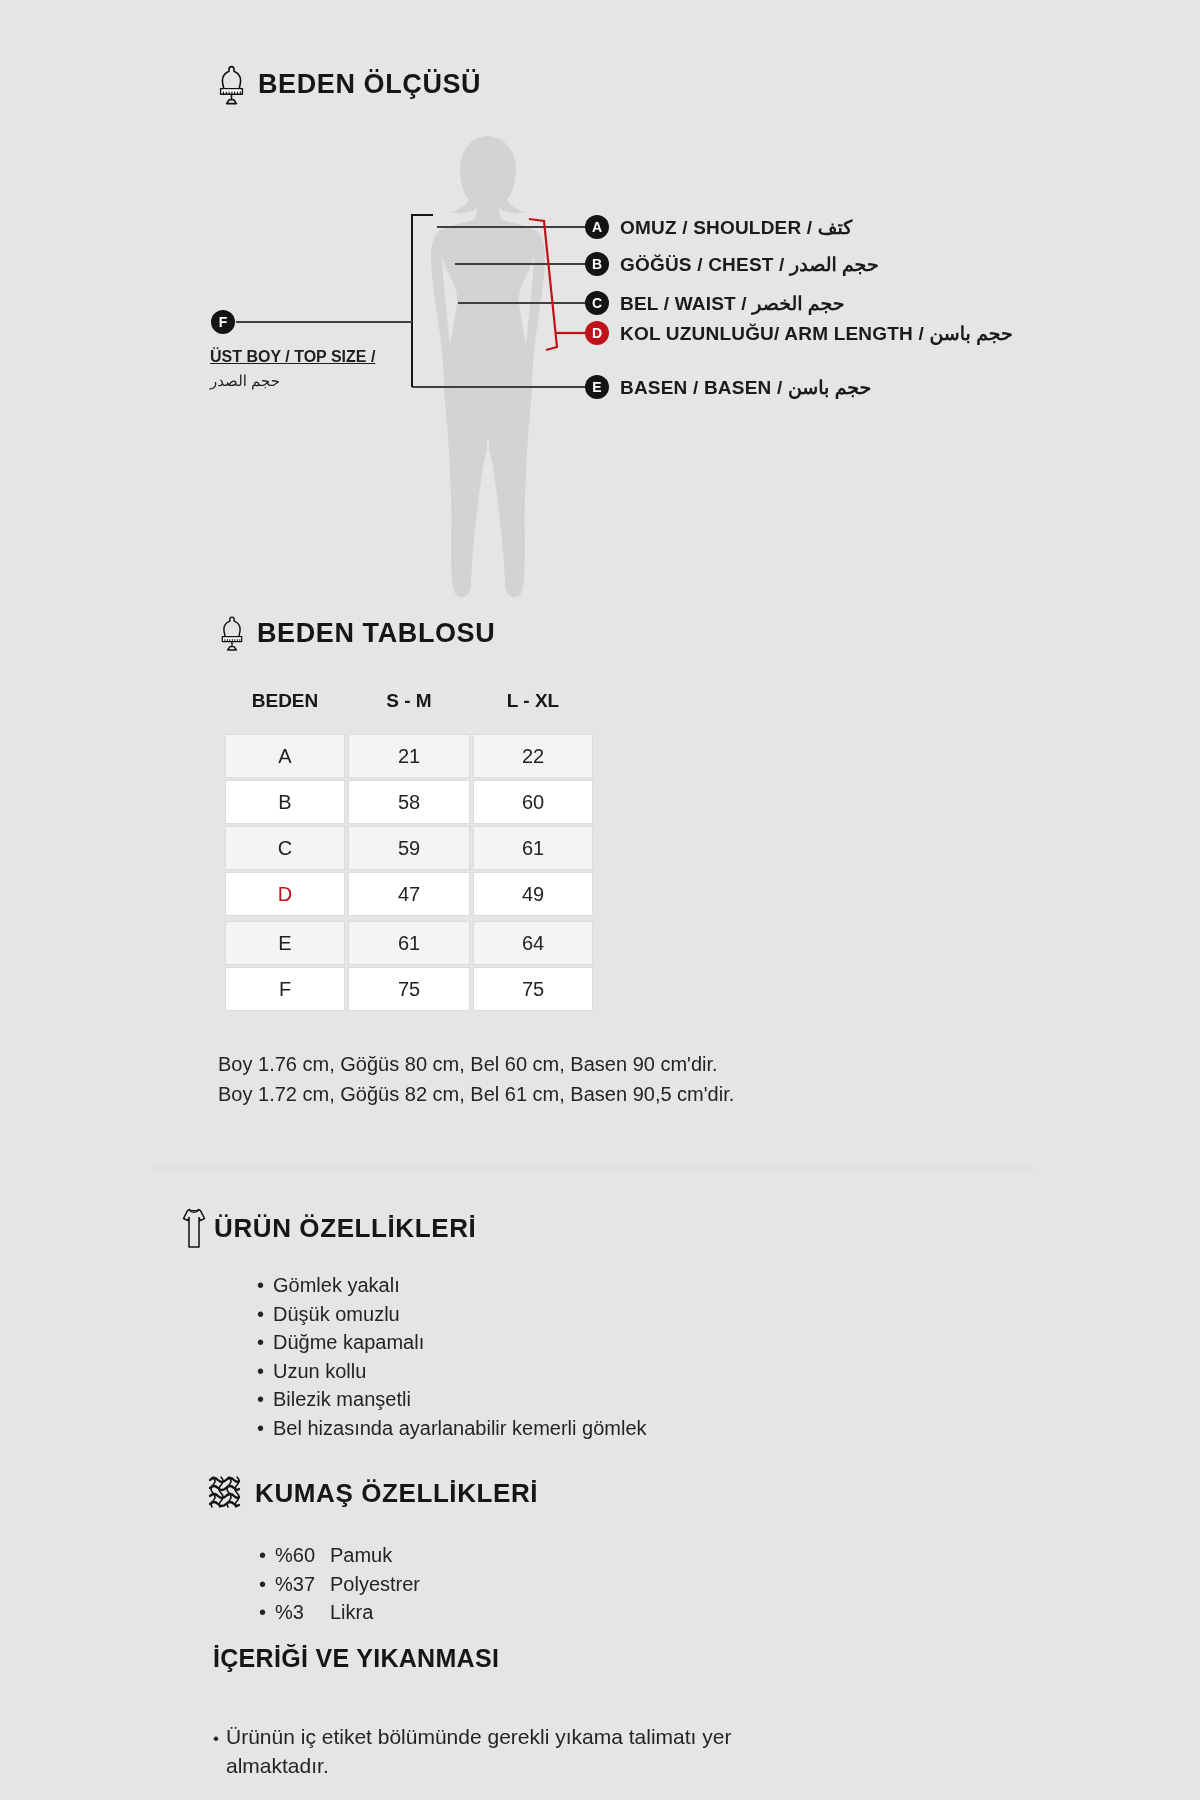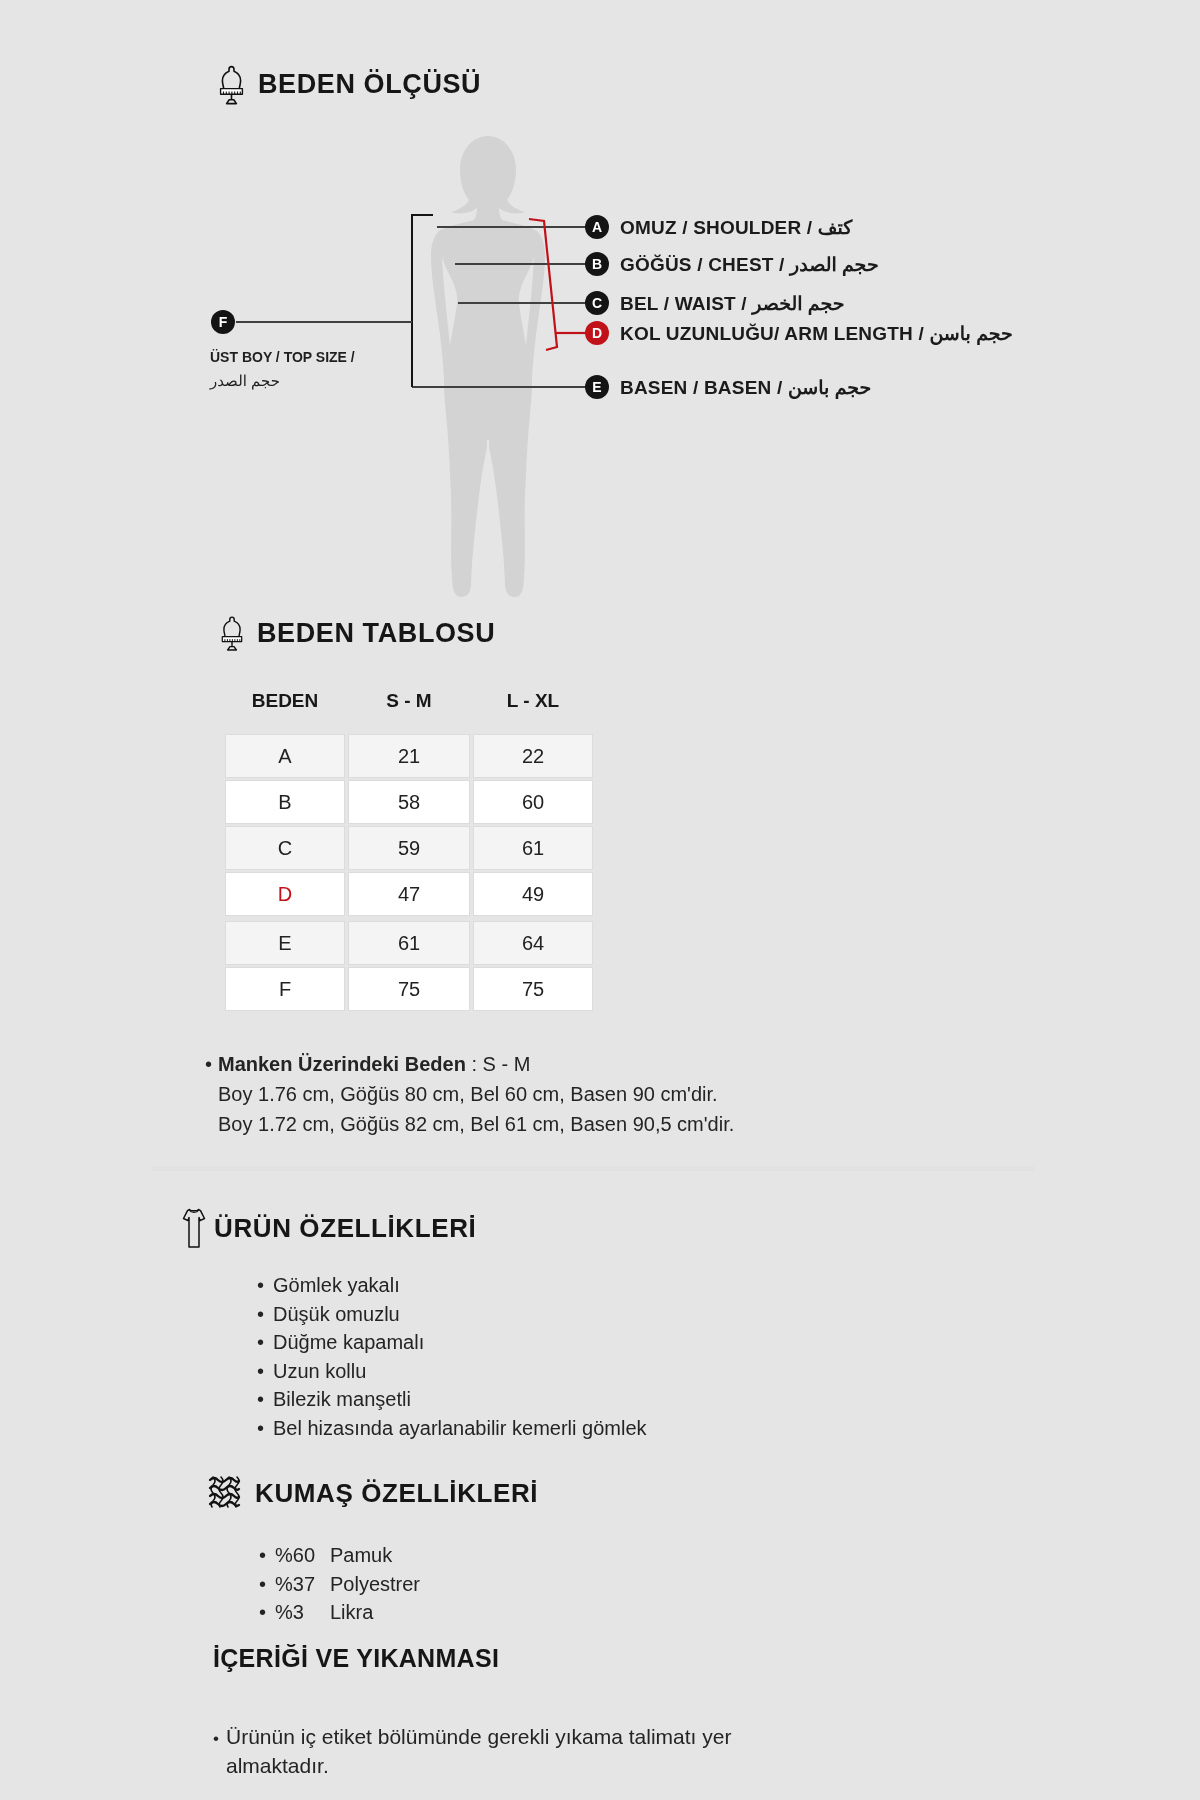--- a/index.html
+++ b/index.html
@@ -10,21 +10,21 @@
   .sec-header{position:absolute;display:flex;align-items:center;}
   .sec-title{font-weight:bold;font-size:27px;letter-spacing:.6px;color:#161616;white-space:nowrap;}
   
   .measure-row{position:absolute;display:flex;align-items:center;gap:11px;}
   .badge{width:24px;height:24px;border-radius:50%;background:#141414;color:#fff;
          display:flex;align-items:center;justify-content:center;
          font-size:14px;font-weight:bold;flex:0 0 auto;}
   .badge.red{background:#c1121a;}
   .measure-text{font-size:19px;font-weight:bold;color:#1b1b1b;white-space:nowrap;letter-spacing:.2px;}
   .fblock{position:absolute;left:210px;top:346px;line-height:22px;}
-  .fblock .l1{font-size:14px;font-weight:bold;white-space:nowrap;}
+  .fblock .l1{font-size:16px;font-weight:bold;white-space:nowrap;text-decoration:underline;}
   .fblock .l2{font-size:15px;margin-top:2px;}
   
   .thead{position:absolute;left:225px;top:690px;display:grid;
          grid-template-columns:120px 122px 120px;column-gap:3px;}
   .thead div{text-align:center;font-size:19px;font-weight:bold;color:#181818;}
   .tbody{position:absolute;left:225px;top:734px;}
   .trow{display:grid;grid-template-columns:120px 122px 120px;column-gap:3px;margin-bottom:2px;}
   .trow.gap-after{margin-bottom:5px;}
   .tcell{height:42px;border:1px solid #dcdcdc;background:#fff;display:flex;
          align-items:center;justify-content:center;font-size:20px;color:#222;}
@@ -184,23 +184,20 @@
       <div class="tcell">64</div>
     </div>
     <div class="trow">
       <div class="tcell">F</div>
       <div class="tcell">75</div>
       <div class="tcell">75</div>
     </div>
   </div>
 
   <div class="note">
-    <div class="line1">
-      <span class="b">Manken Üzerindeki Beden</span><span class="v"> : S - M</span>
-    </div>
     <div class="line">Boy 1.76 cm, Göğüs  80 cm, Bel 60 cm, Basen 90 cm'dir.</div>
     <div class="line">Boy 1.72 cm, Göğüs  82 cm, Bel 61 cm, Basen 90,5 cm'dir.</div>
   </div>
 
   <div class="divider"></div>
 
   <div class="sec-header" style="left:182px;top:1208px;gap:8px;">
     <span>
       <svg width="24" height="41" viewBox="0 0 24 41" fill="none" stroke="#111" stroke-width="1.5" stroke-linejoin="round">
         <path d="M7.5,1.5 C8.5,3.3 15.5,3.3 16.5,1.5 L18.5,2.6 L22.5,10.5 L18,12.6 L17,9.6 L17,39 L7,39 L7,9.6 L6,12.6 L1.5,10.5 L5.5,2.6 Z"></path>

